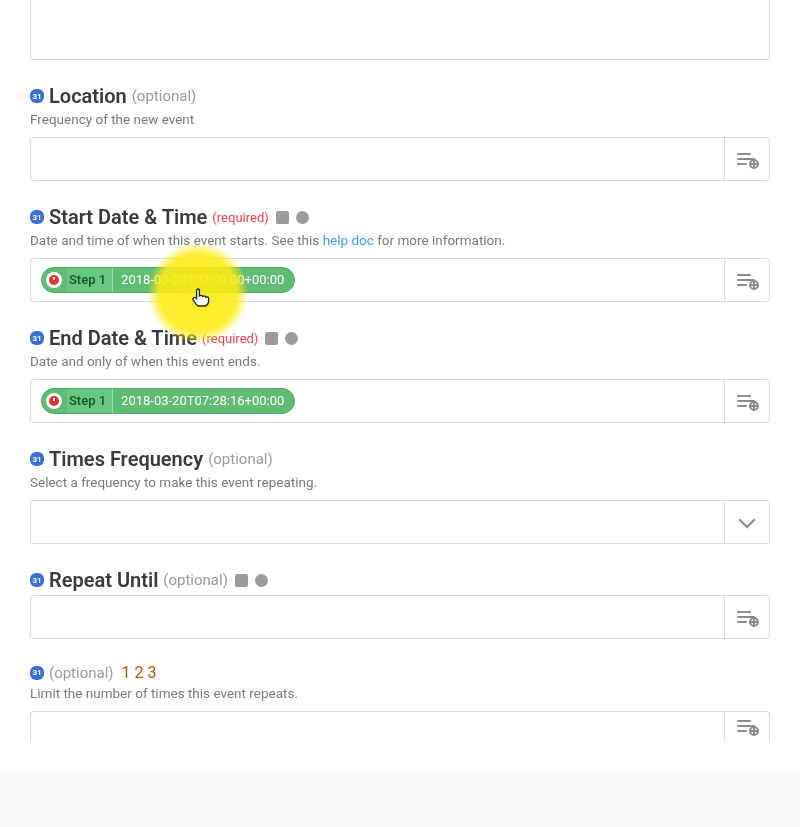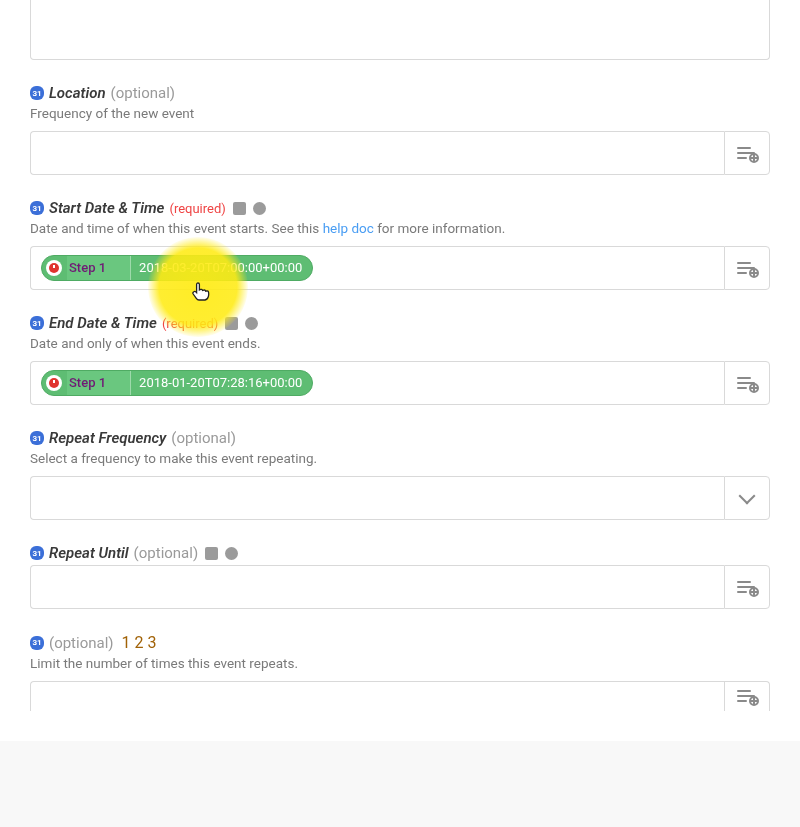--- a/index.html
+++ b/index.html
@@ -40,22 +40,21 @@
       font-size: 8px;
       font-weight: bold;
       display: inline-flex;
       align-items: center;
       justify-content: center;
       flex-shrink: 0;
     }
     .field-label {
       font-weight: 600;
       color: #3a3a3a;
-      font-size: 15px;
-      font-style: italic;
+      font-size: 20px;
     }
     .badge-optional {
       color: #9a9a9a;
       font-size: 15px;
     }
     .badge-required {
       color: #ef4444;
       font-size: 13px;
     }
     .mini-icon {
@@ -164,23 +163,23 @@
     .pill .dot .inner {
       width: 10px; height: 10px; border-radius: 50%;
       background: #e0352f;
       position: relative;
     }
     .pill .dot .inner::before {
       content:""; position:absolute; top:2px; left:4px;
       width:2px; height:3px; background:#fff;
     }
     .pill .step {
-      color: #701a75;
+      color: #14532d;
       background: rgba(255,255,255,0.08);
-      padding: 0 24px 0 2px;
+      padding: 0 6px 0 2px;
       font-weight: 500;
       border-right: 1px solid rgba(255,255,255,0.35);
       line-height: 26px;
       background: #6ac77f;
     }
     .pill .value {
       color: #fff;
       padding: 0 10px 0 8px;
       line-height: 26px;
     }
@@ -277,38 +276,38 @@
       <span class="mini-icon clock"></span>
     </div>
     <div class="hint-text">Date and only of when this event ends.</div>
     <div class="input-row">
       <div class="input-box">
         <span class="pill">
           <span class="dot">
               <span class="inner"></span>
             </span>
           <span class="step">Step 1</span>
-          <span class="value">2018-01-20T07:28:16+00:00</span>
+          <span class="value">2018-03-20T07:28:16+00:00</span>
         </span>
       </div>
       <div class="side-btn">
         <span class="insert-icon">
           <span class="line l1"></span>
             <span class="line l2"></span>
             <span class="line l3"></span>
             <span class="plus"></span>
         </span>
       </div>
     </div>
   </div>
 
   <div class="field-group">
     <div class="field-label-row">
       <span class="cal-icon">31</span>
-      <span class="field-label">Repeat Frequency</span>
+      <span class="field-label">Times Frequency</span>
       <span class="badge-optional">(optional)</span>
     </div>
     <div class="hint-text">Select a frequency to make this event repeating.</div>
     <div class="input-row">
       <div class="input-box"></div>
       <div class="side-btn">
         <span class="chevron-down"></span>
       </div>
     </div>
   </div>

